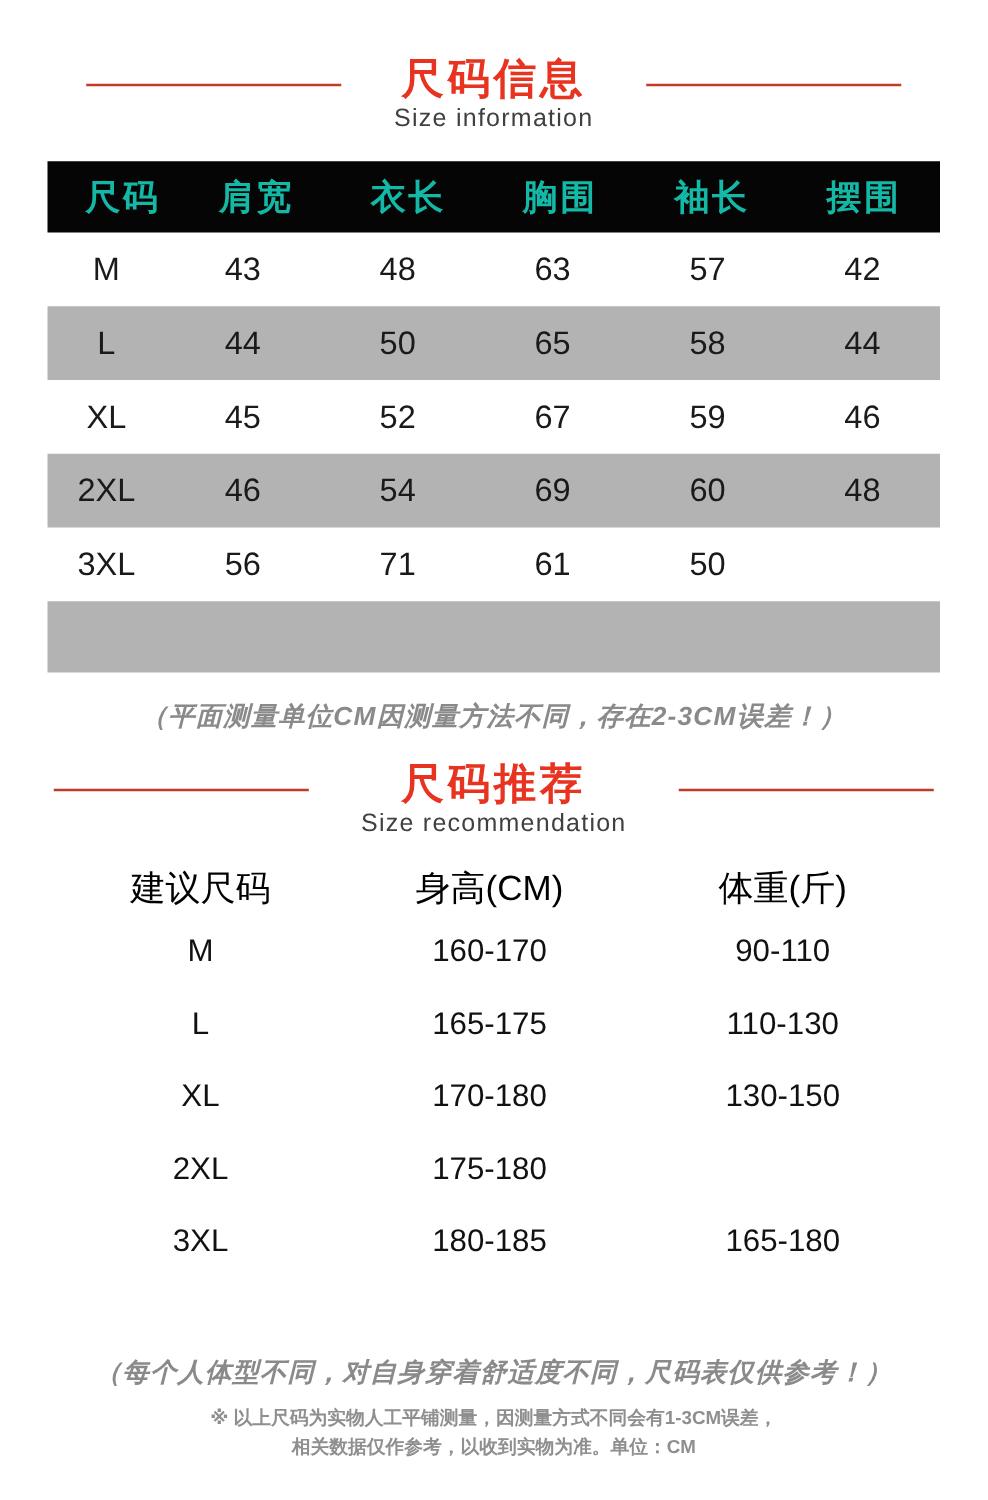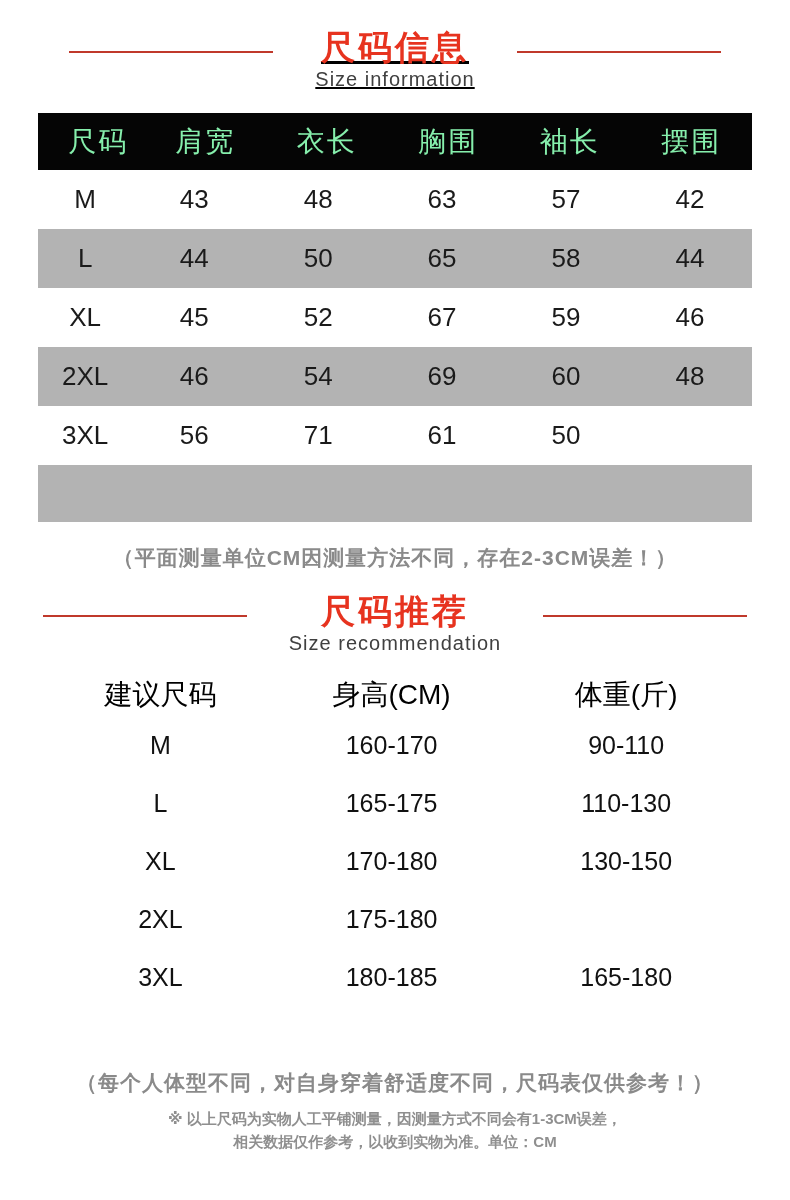--- a/index.html
+++ b/index.html
@@ -3,43 +3,43 @@
 <meta charset="utf-8">
 <style>
   * { margin:0; padding:0; box-sizing:border-box; }
   html,body { background:#ffffff; }
   body {
     width:790px; height:1200px; overflow:hidden;
     font-family:"Liberation Sans","DejaVu Sans",sans-serif;
   }
   
   .section-header { display:flex; justify-content:center; align-items:flex-start; }
-  .sh1 { padding-top:28px;text-decoration:underline; }
+  .sh1 { padding-top:44px; }
   .sh2 { margin-top:21px; }
   .hline { width:204px; height:2px; background:#c0392b; margin-top:23px; }
   .hline.left  { margin-right:42px; }
   .hline.right { margin-left:42px; }
   .title-block { text-align:center; }
   .cn-title { font-size:34px; line-height:38px; font-weight:bold; color:#e7331f; letter-spacing:3px; }
   .en-title { font-size:20px; line-height:26px; color:#404040; letter-spacing:1px; }
 
   
   .size-table { margin:21px 38px 0; }
   .st-row {
     display:grid;
     grid-template-columns:13.2% 17.36% 17.36% 17.36% 17.36% 17.36%;
     align-items:center; text-align:center;
     height:59px; font-size:26px; color:#1a1a1a;
   }
-  .st-head { background:#050505; color:#86efac; height:57px; font-size:28px; font-weight:normal; letter-spacing:2px;padding-left:14px; }
+  .st-head { background:#050505; color:#14b8a6; height:57px; font-size:28px; font-weight:bold; letter-spacing:2px;padding-left:14px; }
   .st-row.alt { background:#b3b3b3; }
   .st-empty { height:57px; background:#b3b3b3; }
 
   
-  .note { text-align:center; font-size:21px; line-height:26px; font-weight:bold; color:#8a8a8a; letter-spacing:1px; }
+  .note { text-align:center; font-size:21px; line-height:26px; font-weight:bold; color:#8a8a8a; letter-spacing:1px;font-style:italic; }
   .note1 { margin-top:23px; }
   .note2 { margin-top:64px; }
 
   
   .rec-table { margin:18px 55px 0; }
   .rt-row {
     display:grid; grid-template-columns:31% 37% 32%;
     align-items:center; text-align:center;
     height:58px; font-size:25px; color:#111111;
   }

